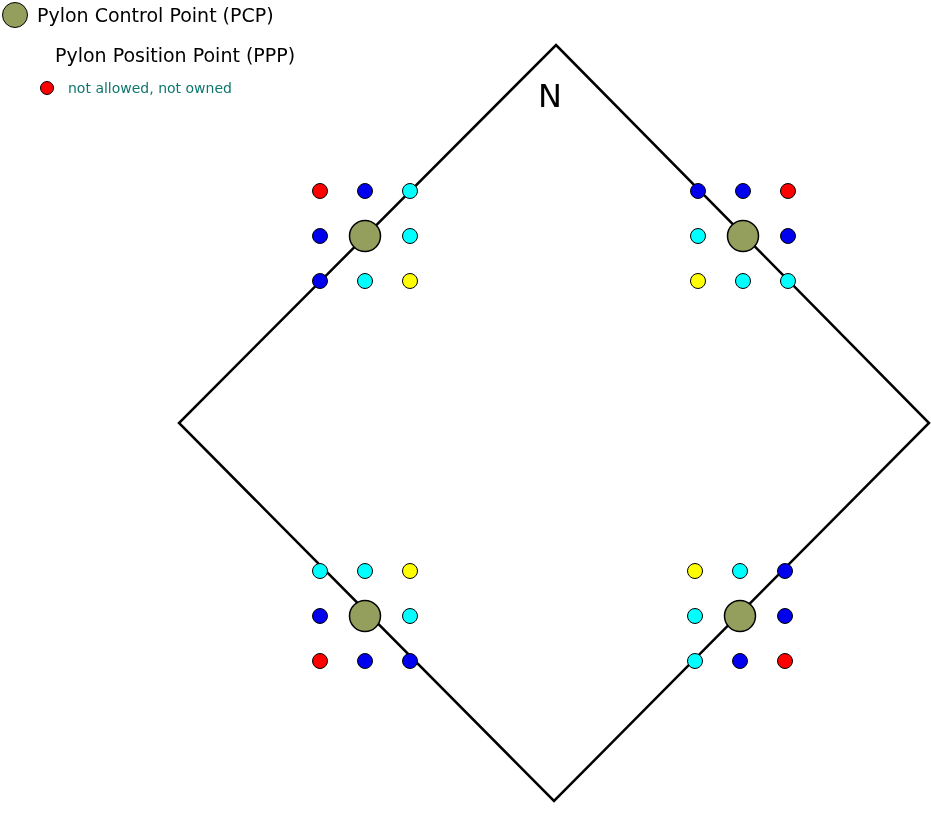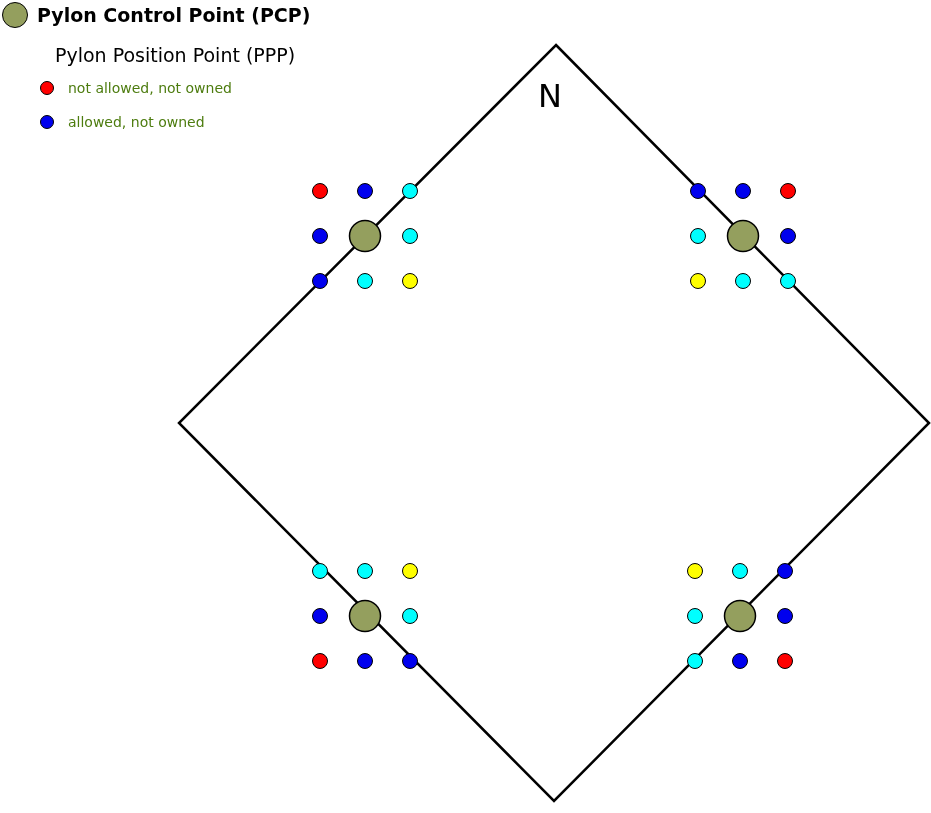--- a/index.html
+++ b/index.html
@@ -24,21 +24,20 @@
     position: absolute;
     left: 0;
     top: 0;
     z-index: 2;
   }
   .legend-pcp-row {
     display: flex;
     align-items: center;
     gap: 9px;
     padding: 2px 0 0 2px;
-    font-weight: bold;
   }
   .pcp-swatch {
     width: 26px;
     height: 26px;
     border-radius: 50%;
     border: 1.5px solid #000;
     box-sizing: border-box;
     flex: 0 0 auto;
   }
   .legend-title {
@@ -62,21 +61,21 @@
   .legend-dot {
     width: 14px;
     height: 14px;
     border-radius: 50%;
     border: 1px solid #000;
     box-sizing: border-box;
     flex: 0 0 auto;
   }
   .legend-item-label {
     font-size: 14px;
-    color: #4d7c0f;
+    color: #0f766e;
   }
 </style>
 </head>
 <body>
 
 <div class="canvas">
 
   <svg id="diagram-svg" width="931" height="813" viewBox="0 0 931 813">
       <polygon points="556,45 929,423 554,801 179,423" fill="none" stroke="#000000" stroke-width="2.5"></polygon>
       <g>
@@ -130,20 +129,16 @@
     <div class="legend-pcp-row">
       <span class="pcp-swatch" style="background: rgb(148, 159, 94);"></span>
       <span class="legend-title">Pylon Control Point (PCP)</span>
     </div>
     <div class="ppp-title">Pylon Position Point (PPP)</div>
     <div class="legend-items">
       <div class="legend-item">
         <span class="legend-dot" style="background: rgb(255, 0, 0);"></span>
         <span class="legend-item-label">not allowed, not owned</span>
       </div>
-      <div class="legend-item">
-        <span class="legend-dot" style="background: rgb(0, 0, 238);"></span>
-        <span class="legend-item-label">allowed, not owned</span>
-      </div>
     </div>
   </div>
 
 </div>
 
 </body></html>

